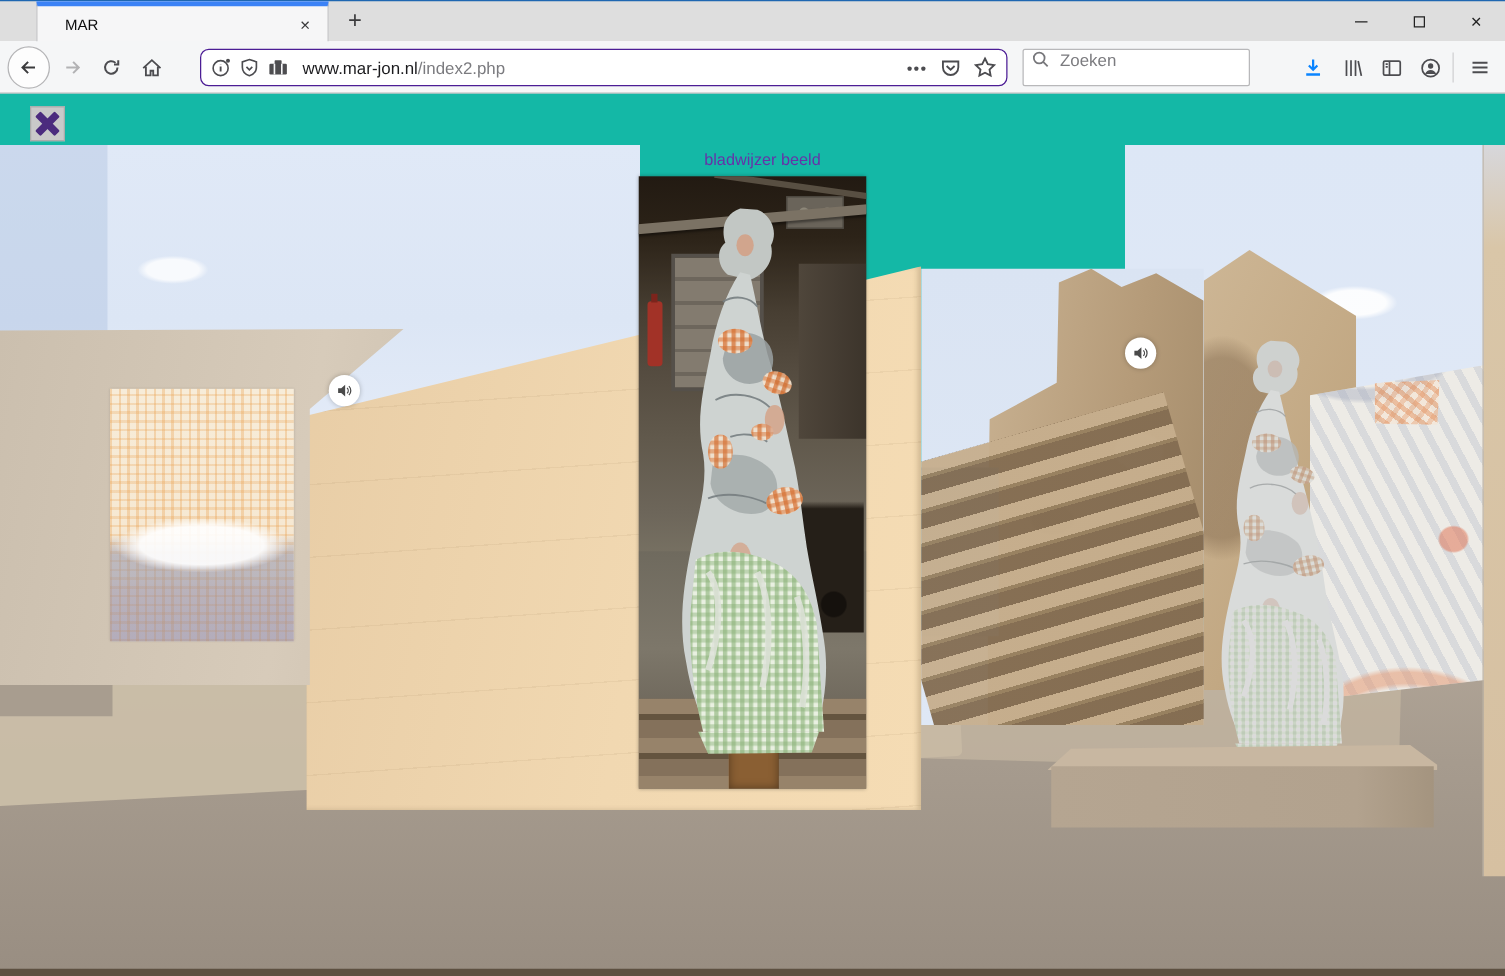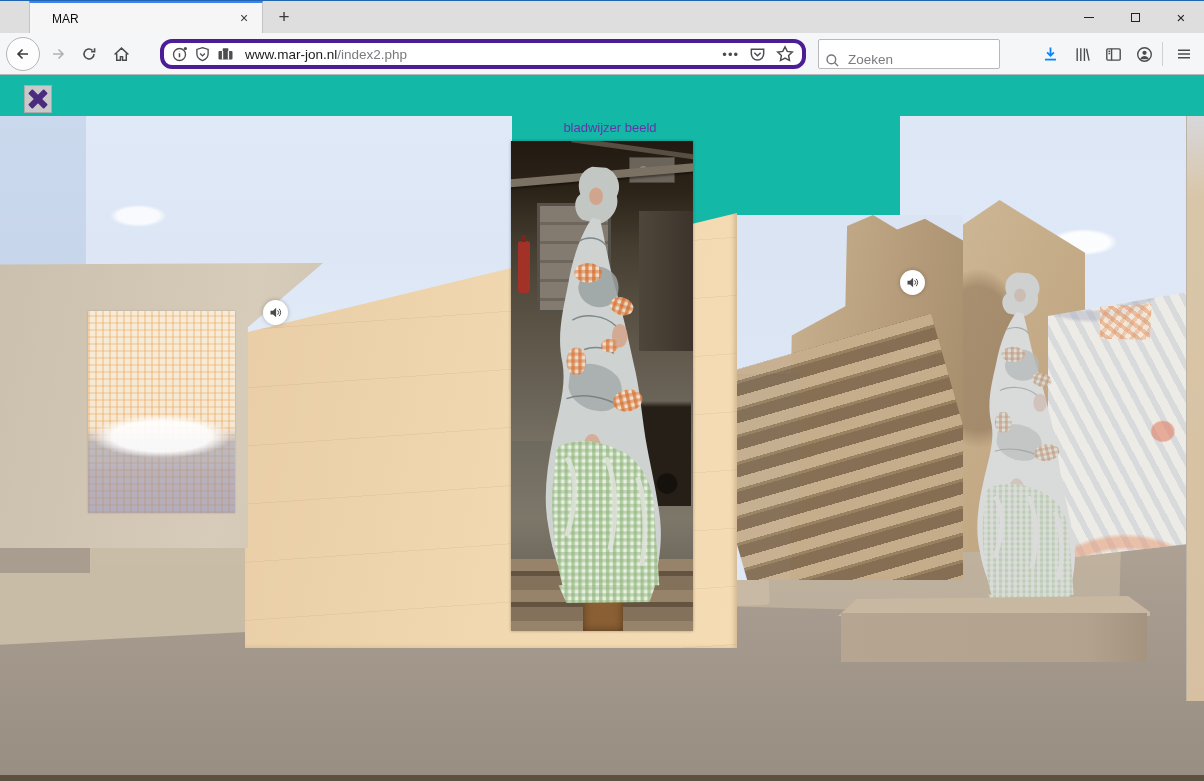--- a/index.html
+++ b/index.html
@@ -1,46 +1,46 @@
 <!DOCTYPE html>
 <html><head>
 <meta charset="utf-8">
 <style>
   html,body{margin:0;padding:0;}
   body{width:1204px;height:781px;overflow:hidden;font-family:"Liberation Sans",sans-serif;background:#fff;position:relative;}
   *{box-sizing:border-box;}
 
   
   #titlebar{position:absolute;left:0;top:0;width:1204px;height:33px;background:#dedede;border-top:1px solid #1f67b1;}
-  #tab{position:absolute;left:29px;top:0;width:234px;height:33px;background:#f6f6f7;border-top:2px solid #3b82f6;border-left:1px solid #c4c4c6;border-right:1px solid #c4c4c6;display:flex;align-items:center;padding-left:22px;}
+  #tab{position:absolute;left:29px;top:0;width:234px;height:33px;background:#f6f6f7;border-top:4px solid #3b82f6;border-left:1px solid #c4c4c6;border-right:1px solid #c4c4c6;display:flex;align-items:center;padding-left:22px;}
   #tab .tab-title{font-size:12px;color:#0c0c0d;}
   #tab .tab-close{position:absolute;right:9px;top:7px;width:18px;height:18px;text-align:center;line-height:17px;font-size:14px;color:#3b3b3d;}
   #new-tab{position:absolute;left:270px;top:3px;width:28px;height:28px;text-align:center;line-height:26px;font-size:19px;color:#3b3b3d;}
   #win-controls{position:absolute;right:0;top:0;height:33px;display:flex;}
   .win-btn{width:46px;height:33px;display:flex;align-items:center;justify-content:center;color:#222;}
   .glyph-min{width:10px;height:0;border-top:1px solid #222;display:block;}
   .glyph-max{width:9px;height:9px;border:1px solid #222;display:block;}
   .glyph-close{font-size:15px;line-height:1;}
 
   
   #navbar{position:absolute;left:0;top:33px;width:1204px;height:42px;background:#f5f6f7;border-bottom:1px solid #b8b8ba;}
   .nav-icon{position:absolute;top:9px;width:24px;height:24px;display:flex;align-items:center;justify-content:center;}
   #btn-back{left:6px;top:4px;width:34px;height:34px;border:1px solid #b5b5b7;border-radius:50%;background:#fdfdfd;display:flex;align-items:center;justify-content:center;}
   #btn-forward{left:46px;}
   #btn-reload{left:77px;}
   #btn-home{left:109px;}
-  #url-bar{position:absolute;left:160px;top:6px;width:646px;height:30px;background:#fff;border:4px solid #4c1d95;border-radius:12px;display:flex;align-items:center;padding:0 6px 0 8px;}
+  #url-bar{position:absolute;left:160px;top:6px;width:646px;height:30px;background:#fff;border:1px solid #4c1d95;border-radius:7px;display:flex;align-items:center;padding:0 6px 0 8px;}
   #url-bar .id-icons{display:flex;align-items:center;gap:7px;margin-right:11px;}
   #url-text{font-size:13.5px;white-space:nowrap;}
   #url-text .domain{color:#1b1b1e;}
   #url-text .path{color:#7b7b7f;}
   #url-bar .spacer{flex:1;}
   #page-actions{font-size:13px;letter-spacing:1px;color:#4c4c50;margin-right:10px;}
   #url-bar .tail-icons{display:flex;align-items:center;gap:10px;margin-right:2px;}
-  #search-bar{position:absolute;left:818px;top:6px;width:182px;height:30px;background:#fff;border:1px solid #b8b8ba;border-radius:2px;display:flex;align-items:flex-end;padding:0 6px;}
+  #search-bar{position:absolute;left:818px;top:6px;width:182px;height:30px;background:#fff;border:1px solid #b8b8ba;border-radius:2px;display:flex;align-items:flex-start;padding:0 6px;}
   #search-bar input{border:none;outline:none;width:140px;font-size:13.5px;color:#333;margin-left:6px;font-family:"Liberation Sans",sans-serif;background:transparent;}
   #search-bar input::placeholder{color:#7b7b7f;}
   #btn-downloads{left:1038px;}
   #btn-library{left:1070px;}
   #btn-sidebar{left:1101px;}
   #btn-account{left:1132px;}
   #toolbar-sep{position:absolute;left:1162px;top:9px;width:1px;height:24px;background:#d0d0d2;}
   #btn-menu{left:1172px;}
 
   

